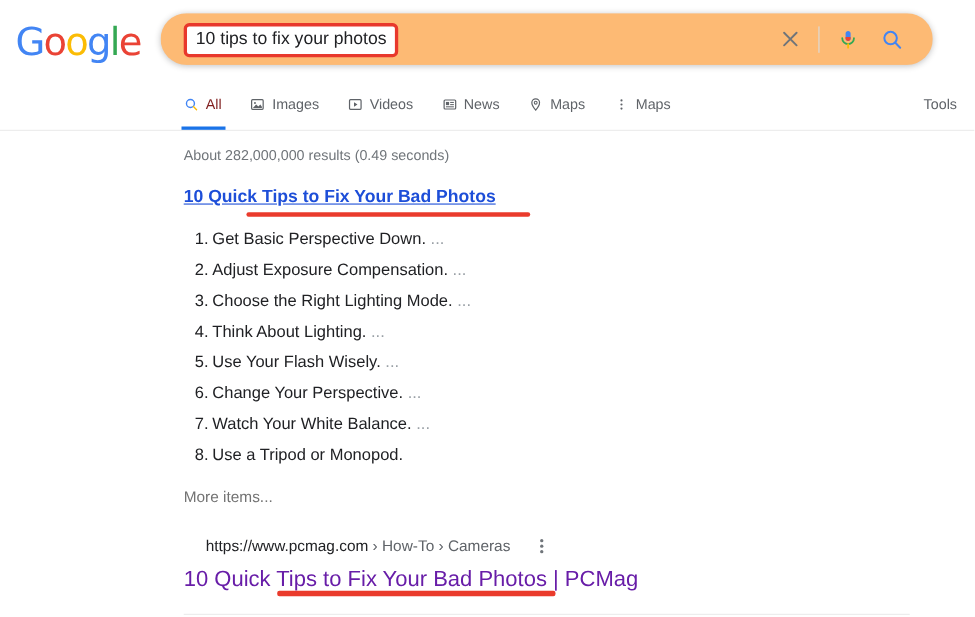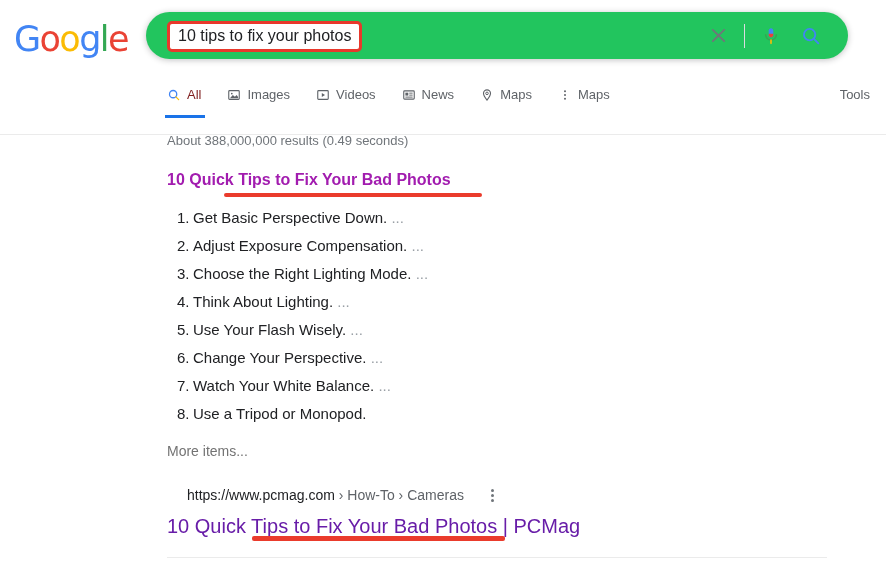--- a/index.html
+++ b/index.html
@@ -12,21 +12,21 @@
     background: #ffffff;
     font-family: "Liberation Sans", "DejaVu Sans", sans-serif;
     overflow: hidden;
     position: relative;
     color: #202124;
   }
 
   
   .header {
     position: relative;
-    height: 135px;
+    height: 119px;
     border-bottom: 1px solid #ebebeb;
     box-sizing: border-box;
   }
 
   .logo {
     position: absolute;
     left: 14px;
     top: 22px;
     font-family: "DejaVu Sans", sans-serif;
     font-size: 35px;
@@ -35,21 +35,21 @@
     user-select: none;
   }
   .logo span { font-weight: 400; }
 
   .searchbar {
     position: absolute;
     left: 146px;
     top: 12px;
     width: 702px;
     height: 47px;
-    background: #22c55e;
+    background: #fdba74;
     border: 1px solid transparent;
     border-radius: 24px;
     box-shadow: 0 1px 6px rgba(32,33,36,.28);
     box-sizing: border-box;
   }
 
   .query-wrap {
     position: absolute;
     left: 20px;
     top: 8px;
@@ -163,22 +163,23 @@
 
   .snippet {
     position: relative;
     margin-top: 21px;
   }
   .snippet-heading {
     position: relative;
     display: inline-block;
     font-size: 16px;
     font-weight: 700;
-    color: #a21caf;
+    color: #1d4ed8;
     line-height: 20px;
+    text-decoration: underline;
   }
   .hl-underline {
     position: absolute;
     height: 4px;
     background: #ea3b2c;
     border-radius: 2px;
   }
   .snippet-heading .hl-underline {
     left: 57px;
     right: -31px;
@@ -377,21 +378,21 @@
 
     </div>
 
     <div class="tools-btn">Tools</div>
   </div>
 </div>
 
 <div class="main">
   <div class="content">
 
-    <div class="result-stats">About 388,000,000 results (0.49 seconds)</div>
+    <div class="result-stats">About 282,000,000 results (0.49 seconds)</div>
 
     <div class="snippet">
 
       <div class="snippet-heading">
         <span>10 Quick Tips to Fix Your Bad Photos</span>
         <span class="hl-underline"></span>
       </div>
 
       <ol class="snippet-list">
         <li><span class="num">1.</span><span>Get Basic Perspective Down.</span> <span class="ellip">...</span></li>

